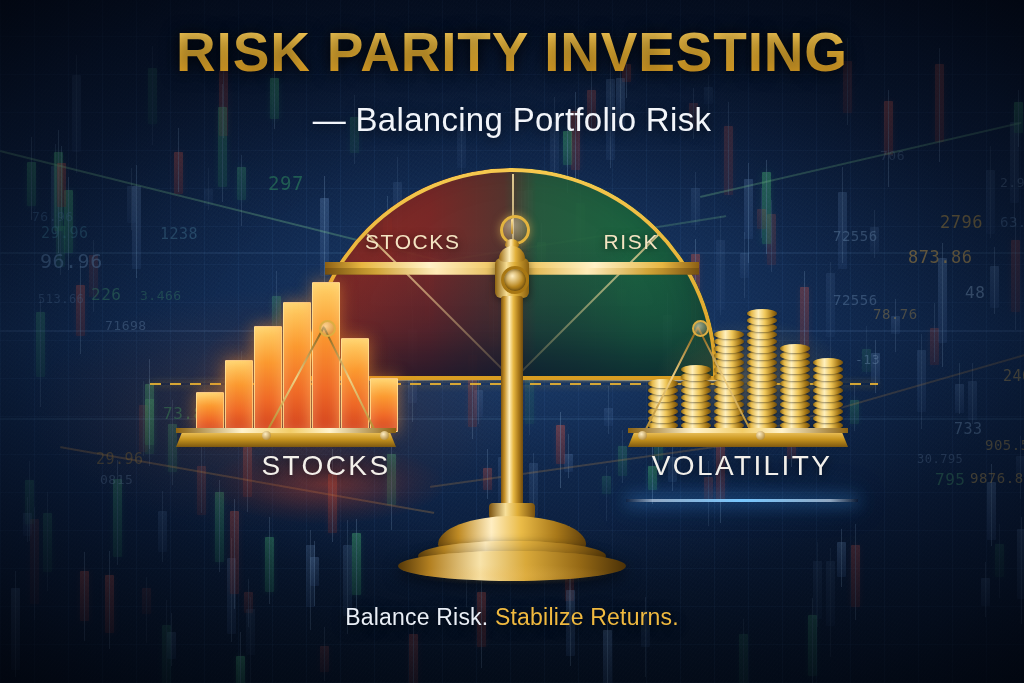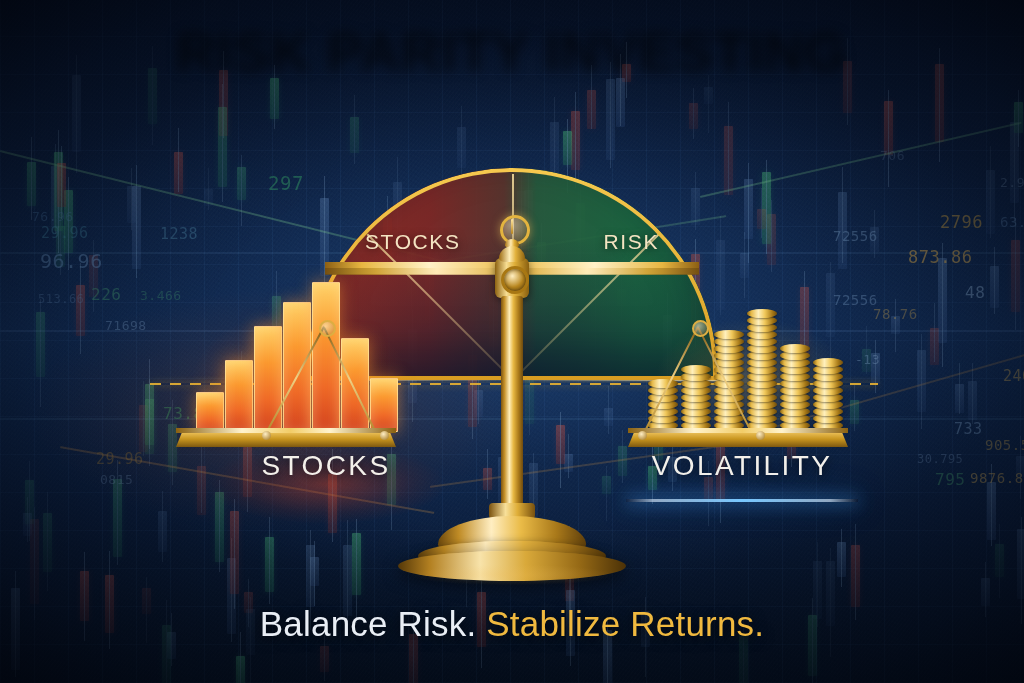--- a/index.html
+++ b/index.html
@@ -55,21 +55,21 @@
     font-size:55px;font-weight:bold;letter-spacing:.8px;color:rgba(0,0,0,.55);
     filter:blur(6px);
   }
   .subtitle{
     position:absolute;left:0;right:0;top:101px;text-align:center;
     font-size:33px;color:#f2f5fa;font-weight:normal;letter-spacing:.3px;
     text-shadow:0 2px 12px rgba(0,0,0,.6);
   }
   .tagline{
     position:absolute;left:0;right:0;top:604px;text-align:center;
-    font-size:35px;letter-spacing:.2px;text-shadow:0 2px 14px rgba(0,0,0,.7);
+    font-size:23px;letter-spacing:.2px;text-shadow:0 2px 14px rgba(0,0,0,.7);
   }
   .tag-a{color:#e9eef5;}
   .tag-b{color:#f0b93f;}
 
   
   .gauge{position:absolute;left:307px;top:168px;width:410px;height:212px;}
   .gauge .arcbody{
     position:absolute;inset:0;border-radius:205px 205px 0 0;
     background:
       linear-gradient(90deg,
@@ -731,20 +731,22 @@
       <div class="bgnum" style="left: 160px; top: 225px; font-size: 15px; color: rgb(79, 138, 168); opacity: 0.42;">1238</div>
       <div class="bgnum" style="left: 140px; top: 288px; font-size: 13px; color: rgb(63, 143, 108); opacity: 0.38;">3.466</div>
       <div class="bgnum" style="left: 880px; top: 148px; font-size: 13px; color: rgb(110, 143, 181); opacity: 0.3;">706</div>
       <div class="bgnum" style="left: 1000px; top: 175px; font-size: 13px; color: rgb(143, 178, 214); opacity: 0.3;">2.98</div>
     </div>
   <div class="bg-layer bg-noise"></div>
   <div class="bg-layer bg-warm"></div>
   <div class="bg-layer bg-vignette"></div>
 
   <div class="title-shadow" aria-hidden="true">RISK PARITY INVESTING</div>
+  <div class="title">RISK PARITY INVESTING</div>
+  <div class="subtitle">— Balancing Portfolio Risk</div>
 
   <div class="gauge">
     <div class="arcbody"></div>
     <div class="arcfade"></div>
     <div class="spoke" style="transform:rotate(-90deg)"></div>
     <div class="spoke" style="transform:rotate(-45deg)"></div>
     <div class="spoke" style="transform:rotate(0deg)"></div>
     <div class="spoke" style="transform:rotate(45deg)"></div>
     <div class="spoke" style="transform:rotate(90deg)"></div>
     <div class="rim"></div>

